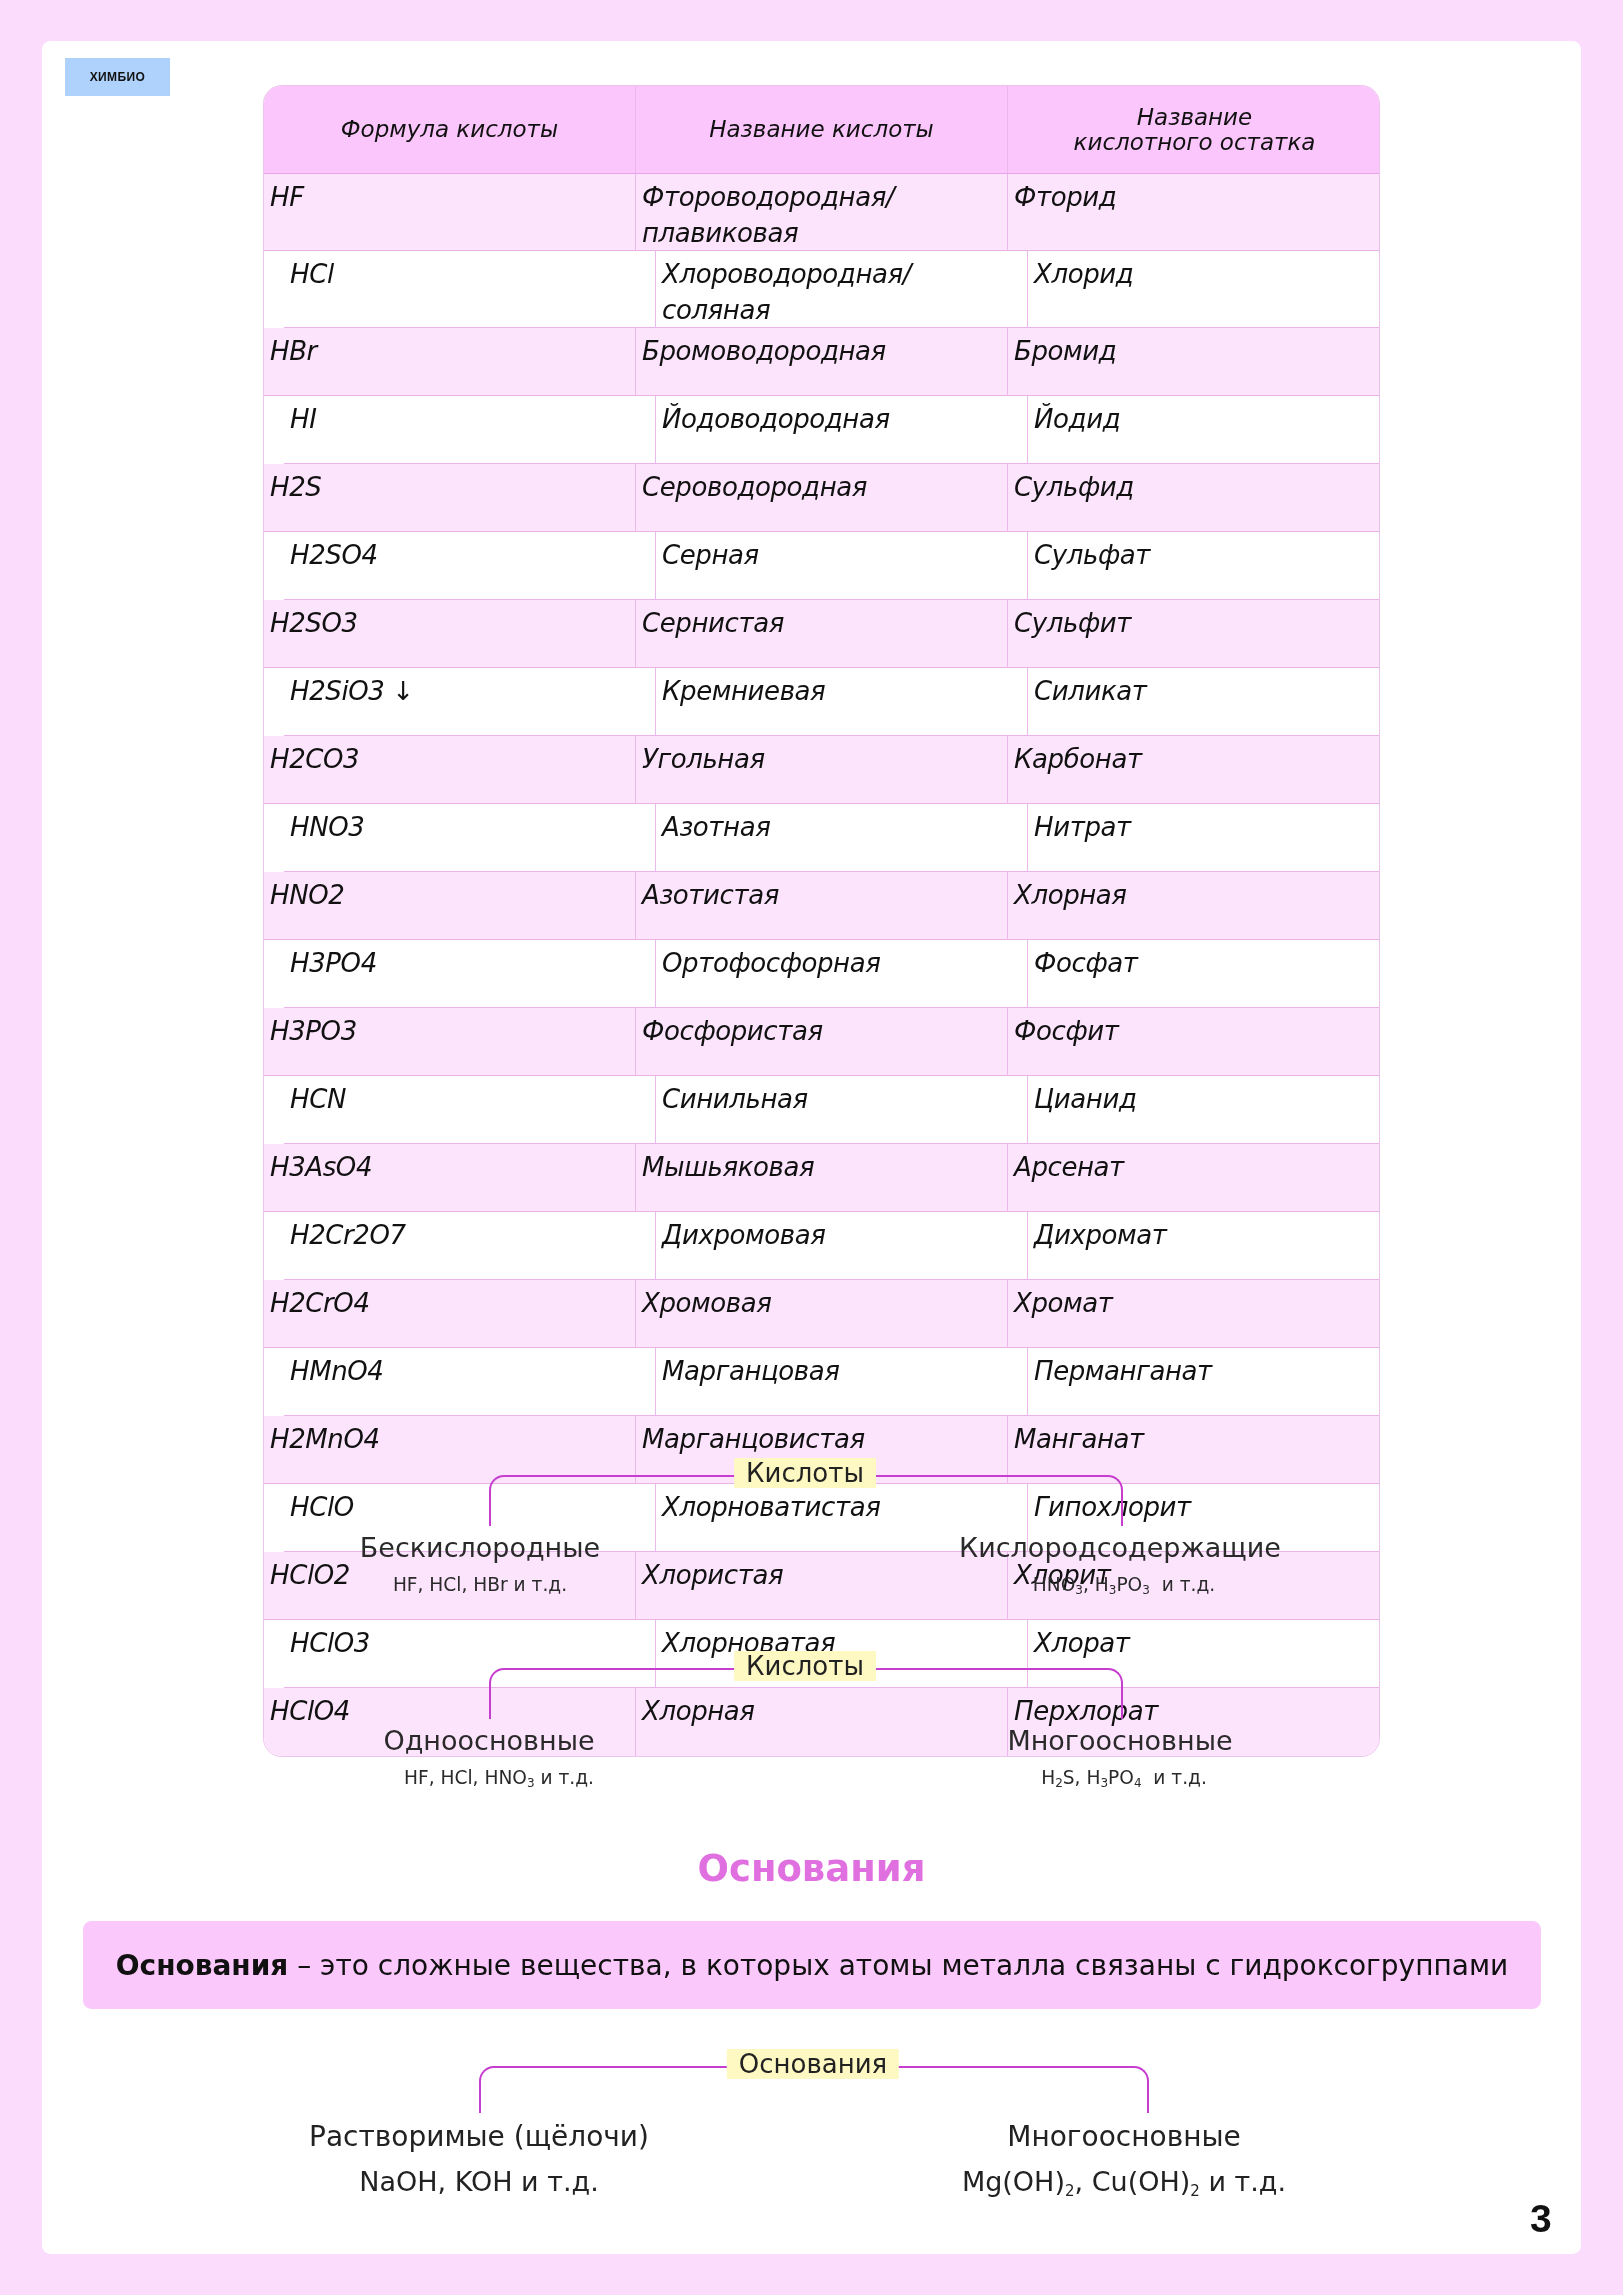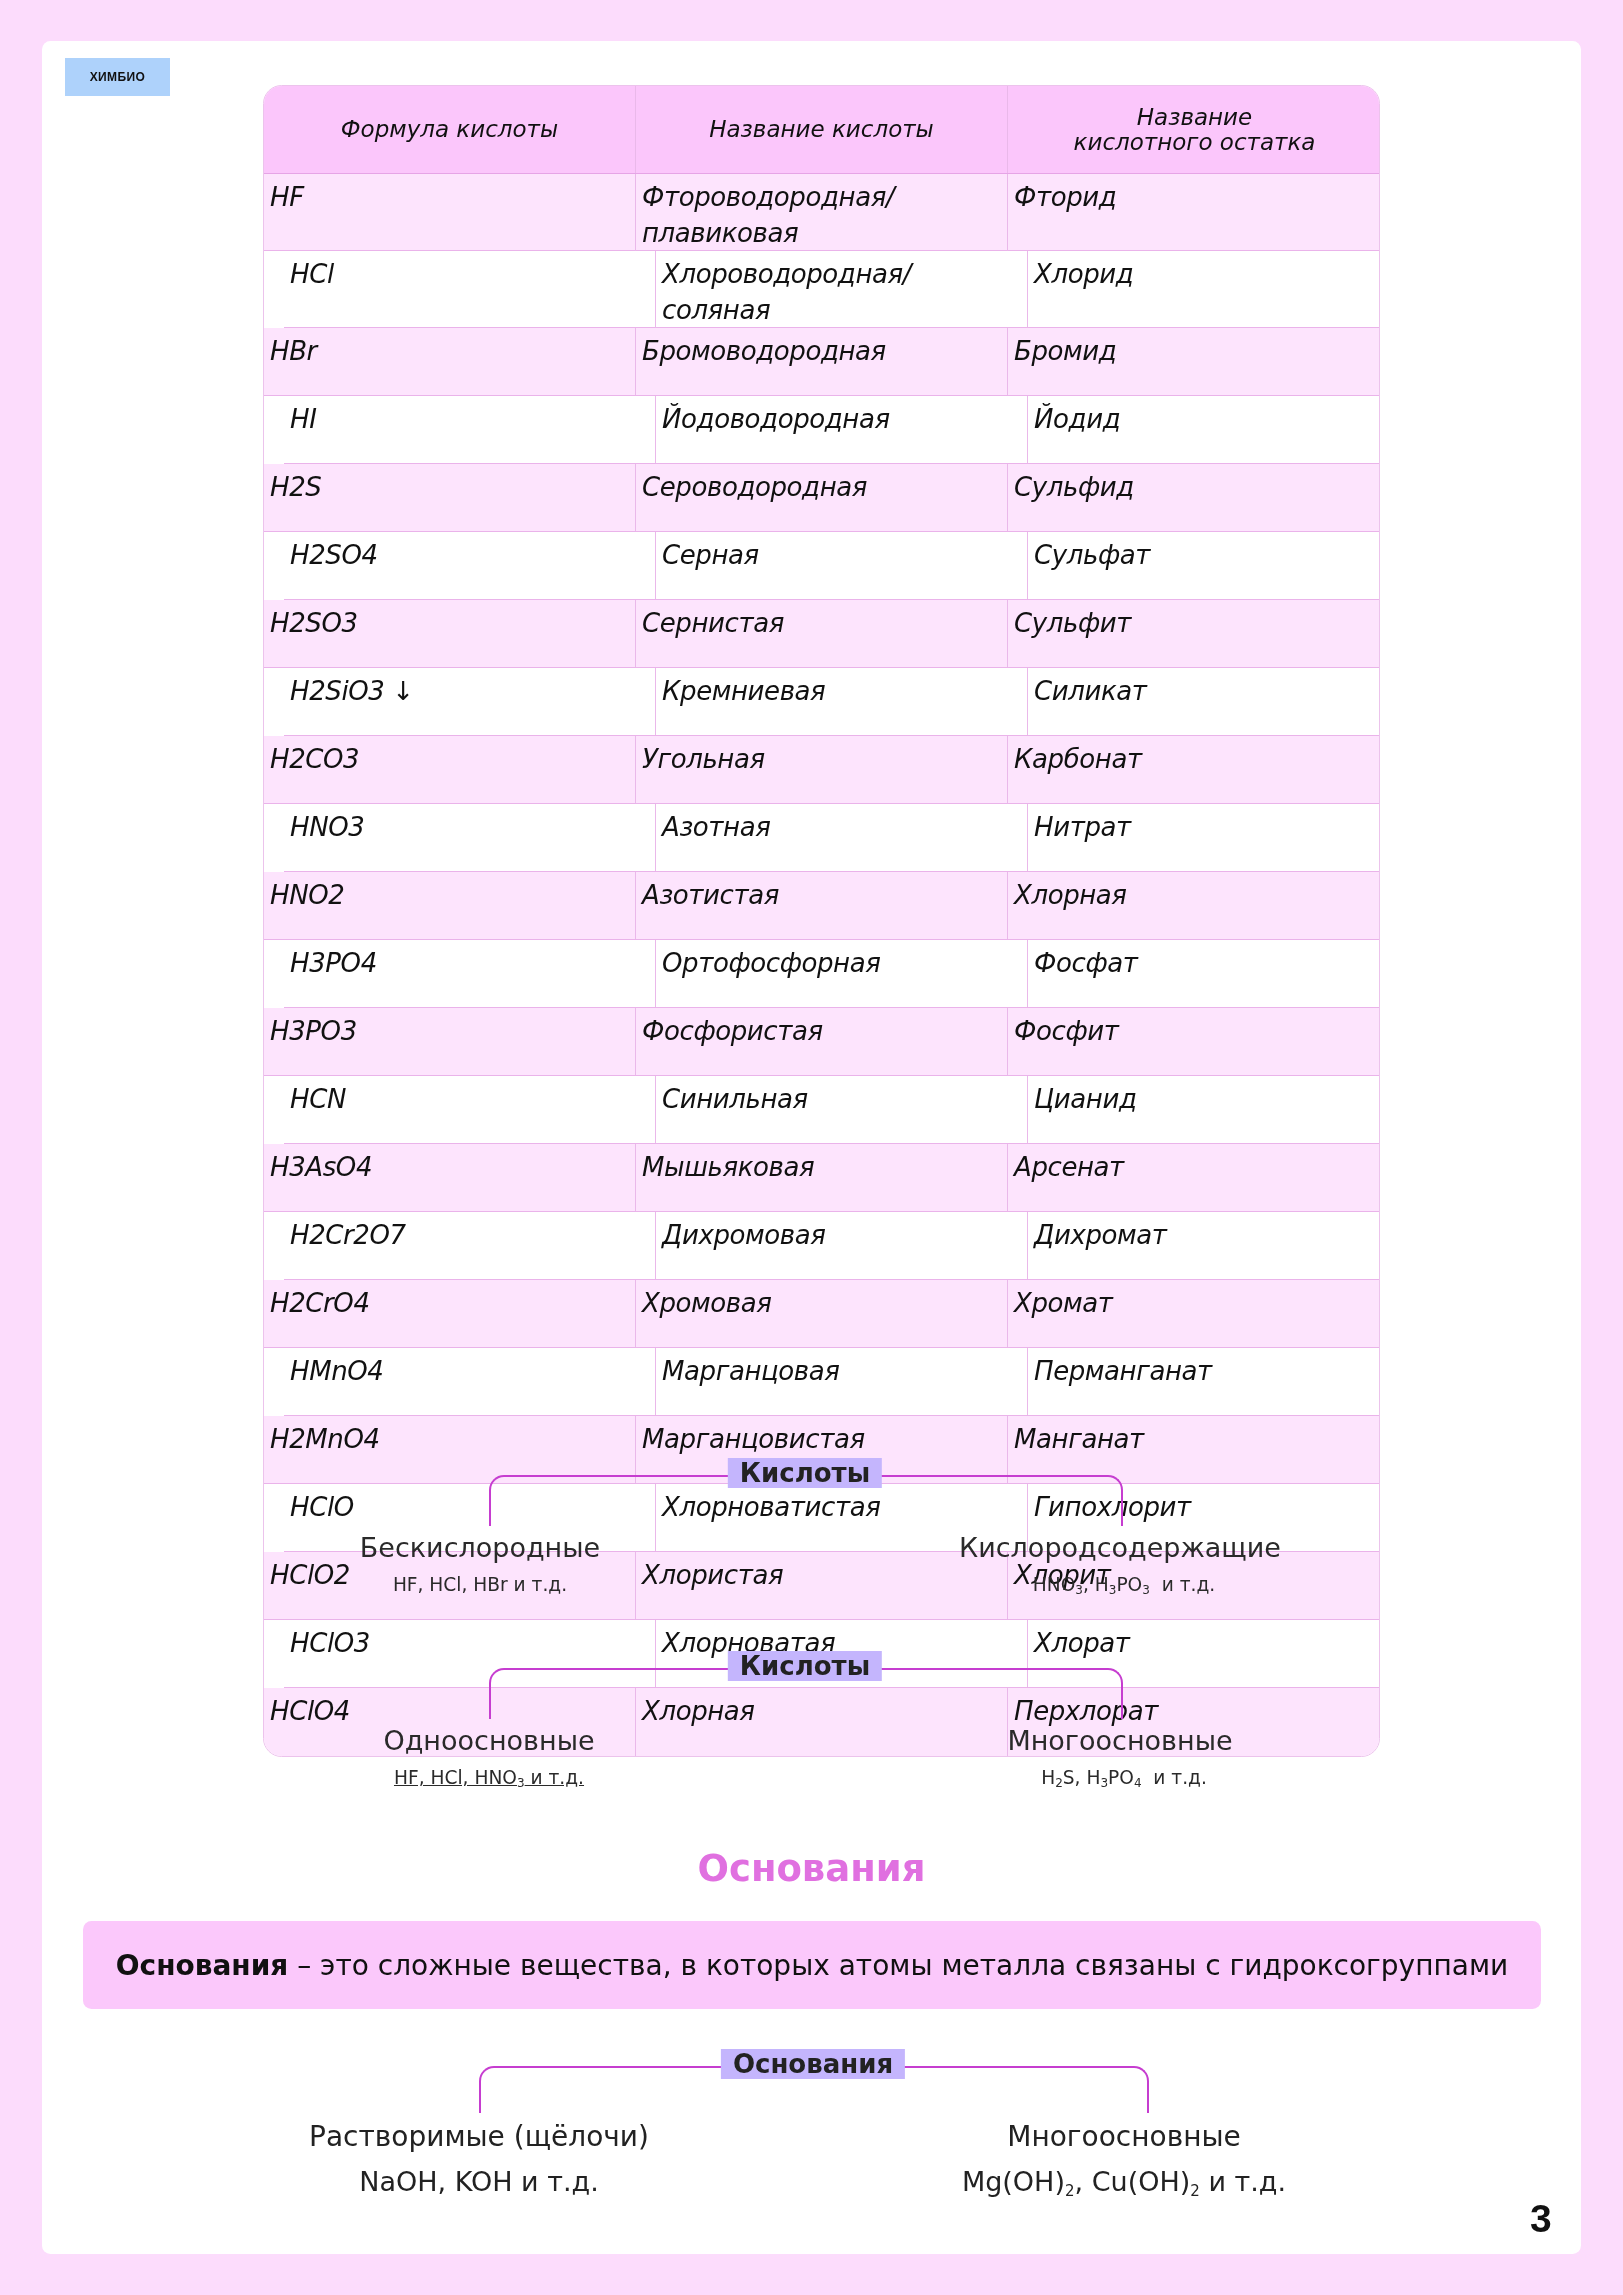--- a/index.html
+++ b/index.html
@@ -72,26 +72,26 @@
     line-height: 36px;
     padding: 5px 6px 0 6px;
     border-right: 0.8px solid #eab8ea;
     font-family: "DejaVu Sans", sans-serif;
     font-weight: 300;
     letter-spacing: -0.4px;
   }
   .td:last-child { border-right: none; }
   .diag-title {
     position: absolute;
-    font-weight: bold;
+    font-weight: normal;
     font-size: 26px;
     color: #222;
     transform: translateX(-50%);
     white-space: nowrap;
-    background: #c4b5fd;
+    background: #fef9c3;
     padding: 0 12px;
   }
   .bracket {
     position: absolute;
     border: 2.5px solid #c63dd0;
     border-bottom: none;
     border-radius: 15px 15px 0 0;
   }
   .branch-label {
     position: absolute;
@@ -298,21 +298,21 @@
   <div class="branch-label" style="left:1120px; top:1532px;">Кислородсодержащие</div>
   <div class="branch-examples" style="left:1124px; top:1574px;">
     <span>HNO</span><sub>3</sub><span>, H</span><sub>3</sub><span>PO</span><sub>3</sub><span style="white-space:pre">  и т.д.</span>
   </div>
 </div>
 
 <div>
   <div class="bracket" style="left:489px; top:1668px; width:634px; height:51px;"></div>
   <div class="diag-title" style="left:805px; top:1651px;">Кислоты</div>
   <div class="branch-label" style="left:489px; top:1725px;">Одноосновные</div>
-  <div class="branch-examples" style="left:489px; top:1767px;text-decoration:underline;">
+  <div class="branch-examples" style="left:499px; top:1767px;">
     <span>HF, HCl, HNO</span><sub>3</sub><span> и т.д.</span>
   </div>
   <div class="branch-label" style="left:1120px; top:1725px;">Многоосновные</div>
   <div class="branch-examples" style="left:1124px; top:1767px;">
     <span>H</span><sub>2</sub><span>S, H</span><sub>3</sub><span>PO</span><sub>4</sub><span style="white-space:pre">  и т.д.</span>
   </div>
 </div>
 
 <div class="section-heading">Основания</div>
 

